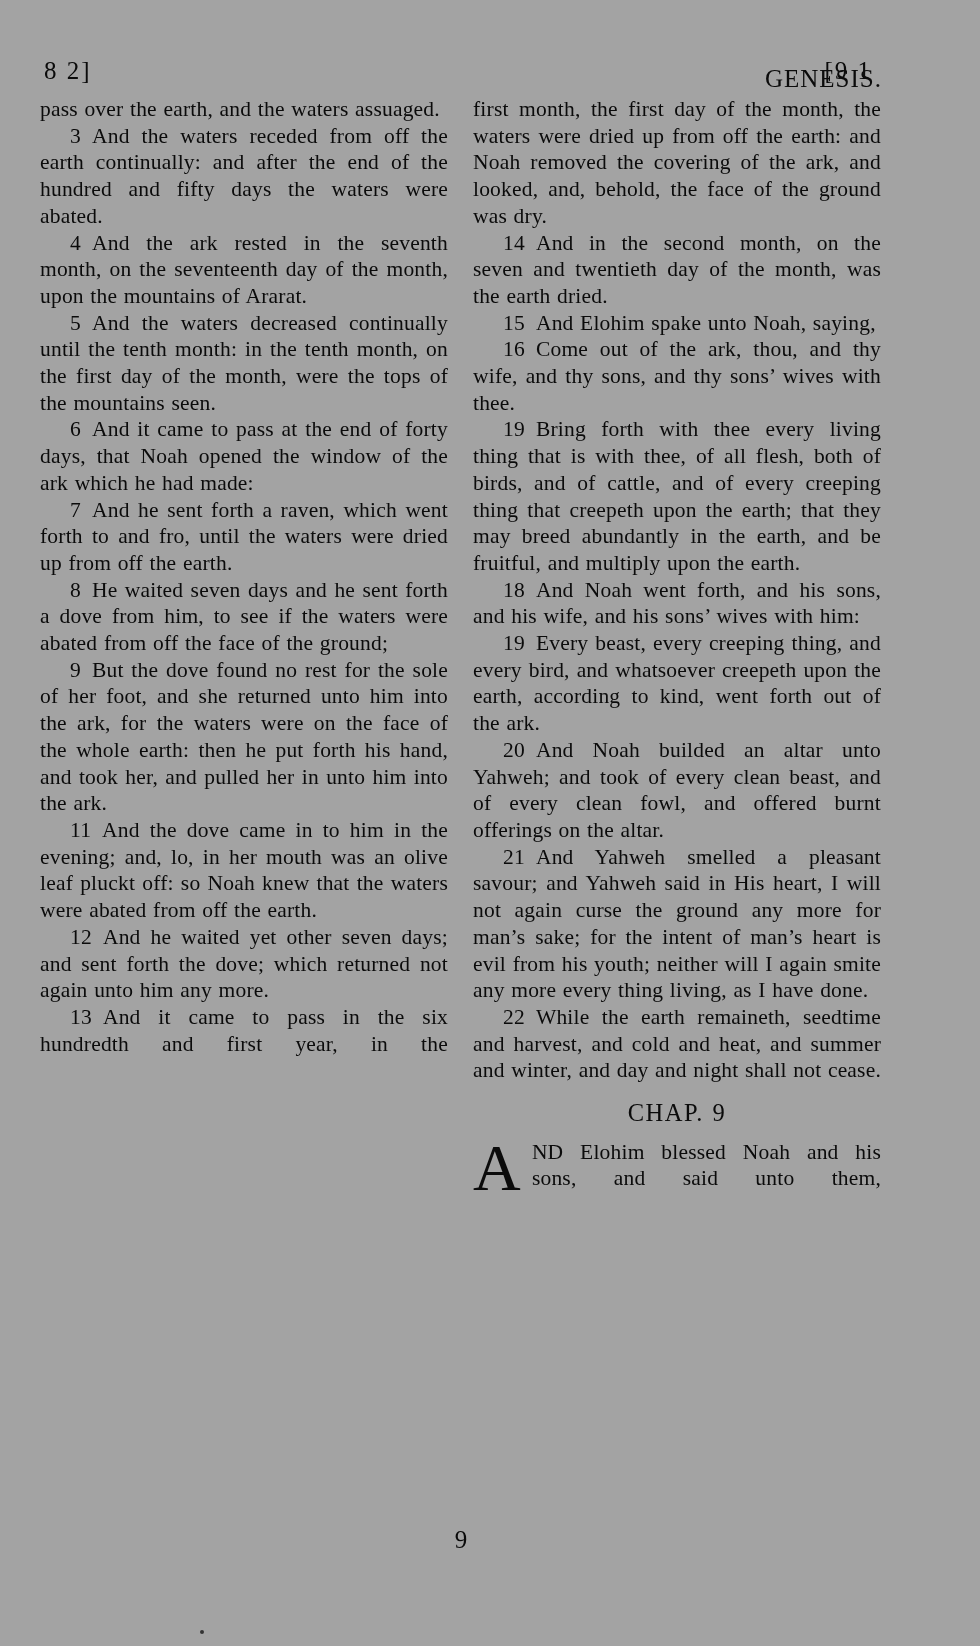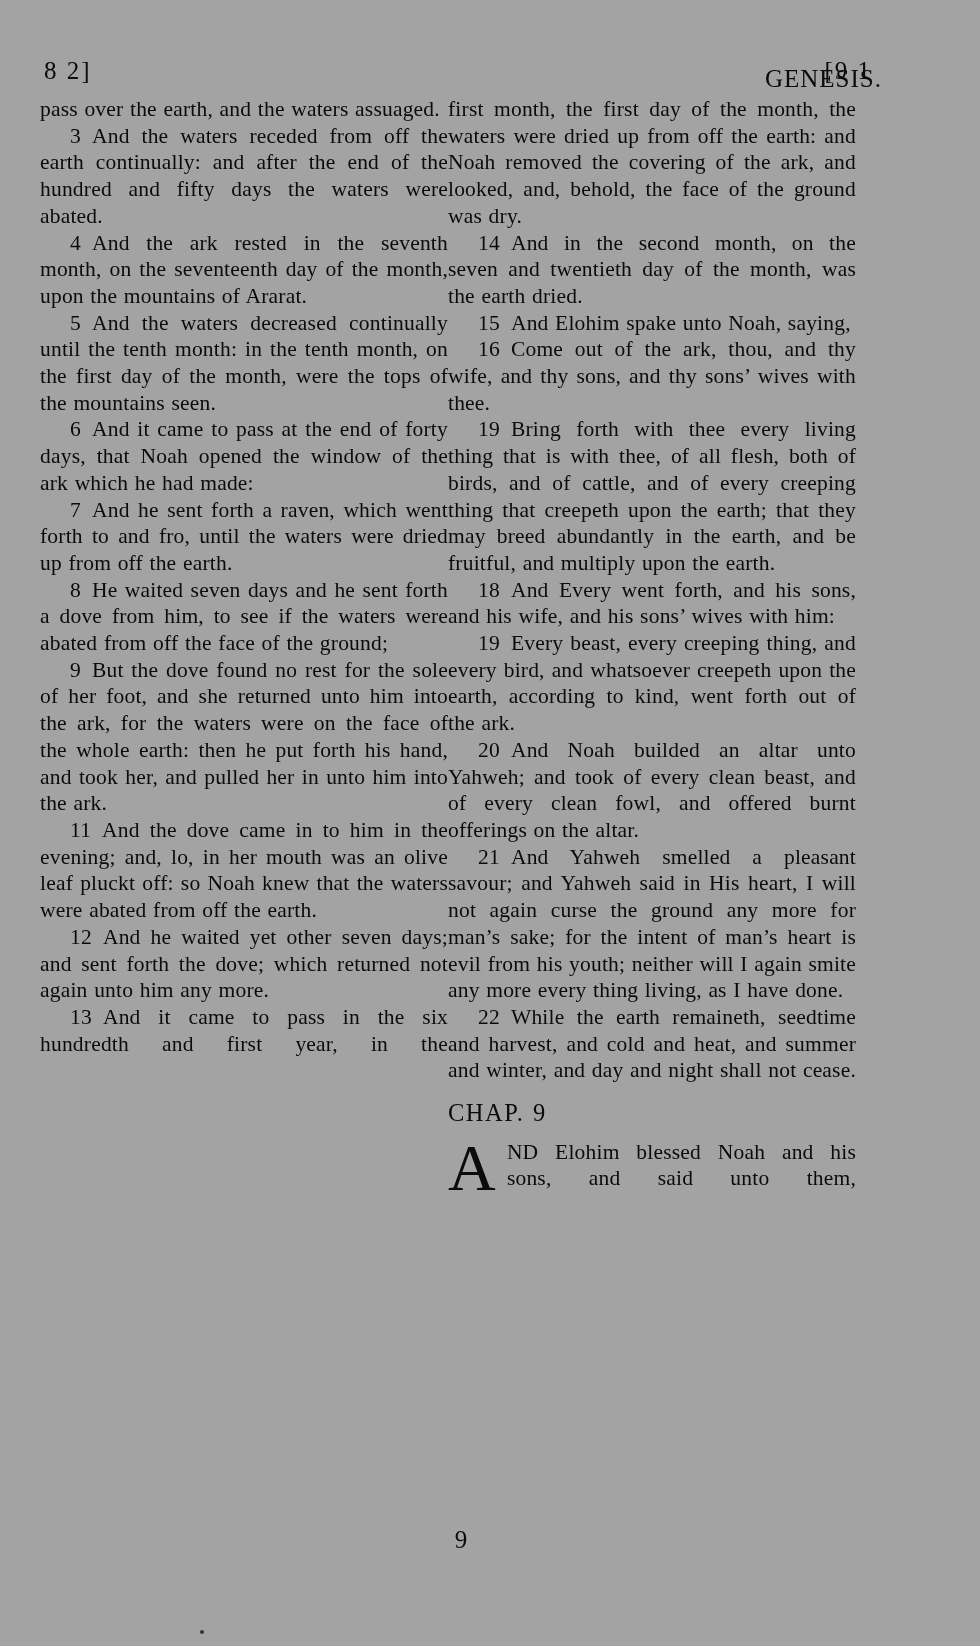--- a/index.html
+++ b/index.html
@@ -26,35 +26,36 @@
   }
   .h-left  { position: absolute; left: 4px; top: 0; letter-spacing: 2px; }
   .h-center{ position: absolute; left: 0; right: 0; top: 8px; text-align: right; letter-spacing: 1px; }
   .h-right { position: absolute; right: 10px; top: 0; letter-spacing: 2px; }
   .columns {
     position: absolute;
     top: 96px;
     left: 40px;
     width: 842px;
     display: flex;
+    gap: 25px;
   }
   .col {
     width: 408px;
     font-size: 21.5px;
     line-height: 26.7px;
     text-align: justify;
     letter-spacing: 0.2px;
     word-spacing: 1px;
   }
   .verse { margin: 0; text-indent: 30px; }
   .verse.noindent { text-indent: 0; }
   .verse.fill { text-align-last: justify; }
   .vnum { padding-right: 11px; }
   .chap-heading {
-    text-align: left;
+    text-align: center;
     font-size: 24.5px;
     margin-top: 16px;
     margin-bottom: 12px;
     letter-spacing: 1.5px;
   }
   .dropcap-para { text-indent: 0; }
   .dropcap {
     float: left;
     font-size: 66px;
     line-height: 51px;
@@ -104,21 +105,21 @@
       <p class="verse"><span class="vnum">12</span><span class="vtext">And he waited yet other seven days; and sent forth the dove; which returned not again unto him any more.</span></p>
       <p class="verse fill"><span class="vnum">13</span><span class="vtext">And it came to pass in the six hundredth and first year, in the</span></p>
     </div>
 
     <div class="col">
       <p class="verse noindent"><span class="vtext">first month, the first day of the month, the waters were dried up from off the earth: and Noah removed the covering of the ark, and looked, and, behold, the face of the ground was dry.</span></p>
       <p class="verse"><span class="vnum">14</span><span class="vtext">And in the second month, on the seven and twentieth day of the month, was the earth dried.</span></p>
       <p class="verse"><span class="vnum">15</span><span class="vtext">And Elohim spake unto Noah, saying,</span></p>
       <p class="verse"><span class="vnum">16</span><span class="vtext">Come out of the ark, thou, and thy wife, and thy sons, and thy sons’ wives with thee.</span></p>
       <p class="verse"><span class="vnum">19</span><span class="vtext">Bring forth with thee every living thing that is with thee, of all flesh, both of birds, and of cattle, and of every creeping thing that creepeth upon the earth; that they may breed abundantly in the earth, and be fruitful, and multiply upon the earth.</span></p>
-      <p class="verse"><span class="vnum">18</span><span class="vtext">And Every went forth, and his sons, and his wife, and his sons’ wives with him:</span></p>
+      <p class="verse"><span class="vnum">18</span><span class="vtext">And Noah went forth, and his sons, and his wife, and his sons’ wives with him:</span></p>
       <p class="verse"><span class="vnum">19</span><span class="vtext">Every beast, every creeping thing, and every bird, and whatsoever creepeth upon the earth, according to kind, went forth out of the ark.</span></p>
       <p class="verse"><span class="vnum">20</span><span class="vtext">And Noah builded an altar unto Yahweh; and took of every clean beast, and of every clean fowl, and offered burnt offerings on the altar.</span></p>
       <p class="verse"><span class="vnum">21</span><span class="vtext">And Yahweh smelled a pleasant savour; and Yahweh said in His heart, I will not again curse the ground any more for man’s sake; for the intent of man’s heart is evil from his youth; neither will I again smite any more every thing living, as I have done.</span></p>
       <p class="verse"><span class="vnum">22</span><span class="vtext">While the earth remaineth, seedtime and harvest, and cold and heat, and summer and winter, and day and night shall not cease.</span></p>
 
       <div class="chap-heading">CHAP. 9</div>
 
       <p class="verse noindent dropcap-para fill">
         <span class="dropcap">A</span><span class="vtext">ND Elohim blessed Noah and his sons, and said unto them,</span>
       </p>

